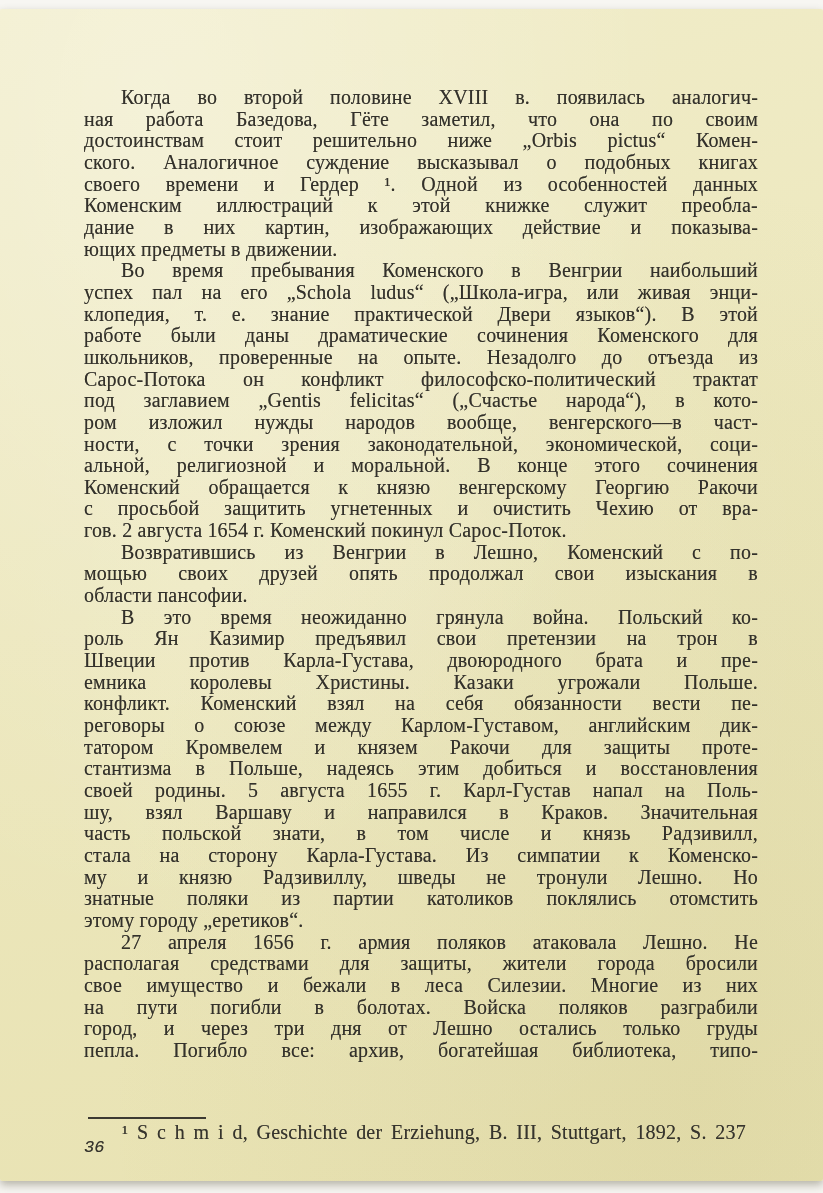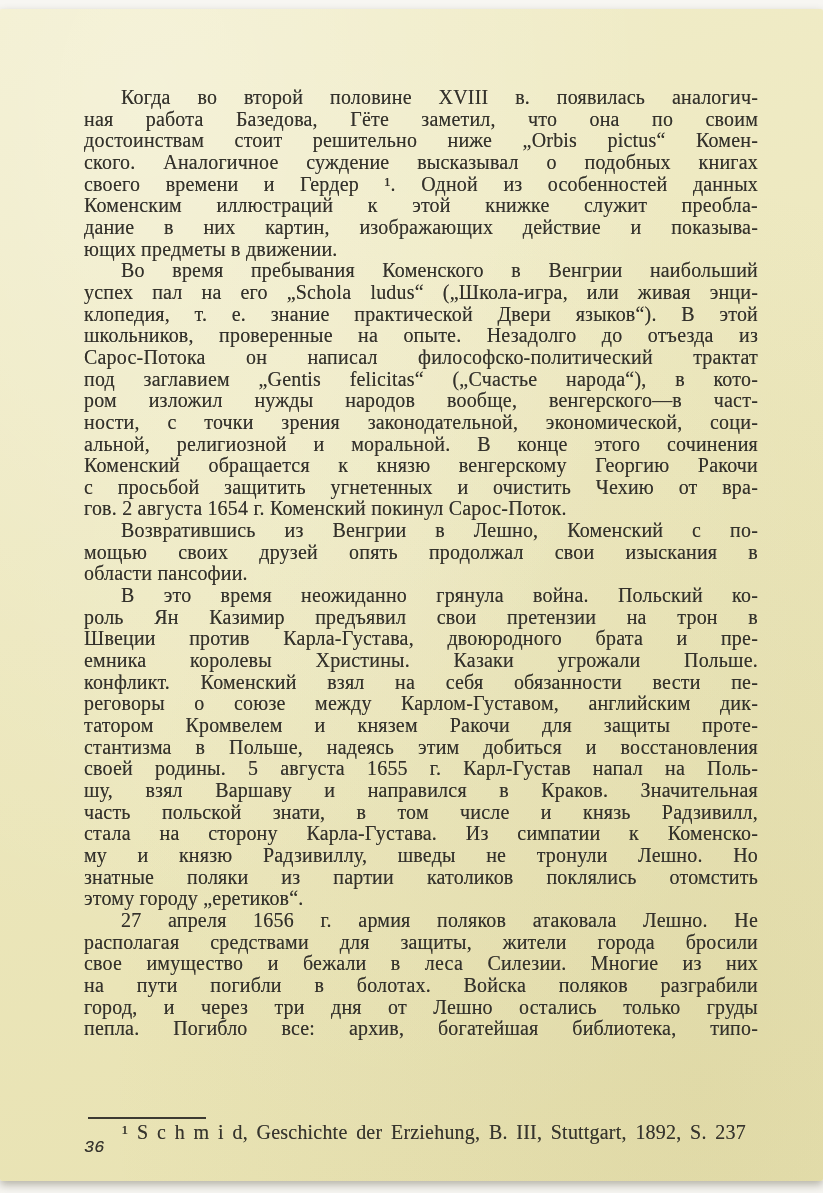--- a/index.html
+++ b/index.html
@@ -76,22 +76,23 @@
       <div class="line">ная работа Базедова, Гёте заметил, что она по своим</div>
       <div class="line">достоинствам стоит решительно ниже „Orbis pictus“ Комен-</div>
       <div class="line">ского. Аналогичное суждение высказывал о подобных книгах</div>
       <div class="line">своего времени и Гердер ¹. Одной из особенностей данных</div>
       <div class="line">Коменским иллюстраций к этой книжке служит преобла-</div>
       <div class="line">дание в них картин, изображающих действие и показыва-</div>
       <div class="line last">ющих предметы в движении.</div>
       <div class="line indent">Во время пребывания Коменского в Венгрии наибольший</div>
       <div class="line">успех пал на его „Schola ludus“ („Школа-игра, или живая энци-</div>
       <div class="line">клопедия, т. е. знание практической Двери языков“). В этой</div>
+      <div class="line">работе были даны драматические сочинения Коменского для</div>
       <div class="line">школьников, проверенные на опыте. Незадолго до отъезда из</div>
-      <div class="line">Сарос-Потока он написал философско-политический трактат</div>
+      <div class="line">Сарос-Потока он конфликт философско-политический трактат</div>
       <div class="line">под заглавием „Gentis felicitas“ („Счастье народа“), в кото-</div>
       <div class="line">ром изложил нужды народов вообще, венгерского—в част-</div>
       <div class="line">ности, с точки зрения законодательной, экономической, соци-</div>
       <div class="line">альной, религиозной и моральной. В конце этого сочинения</div>
       <div class="line">Коменский обращается к князю венгерскому Георгию Ракочи</div>
       <div class="line">с просьбой защитить угнетенных и очистить Чехию от вра-</div>
       <div class="line last">гов. 2 августа 1654 г. Коменский покинул Сарос-Поток.</div>
       <div class="line indent">Возвратившись из Венгрии в Лешно, Коменский с по-</div>
       <div class="line">мощью своих друзей опять продолжал свои изыскания в</div>
       <div class="line last">области пансофии.</div>

